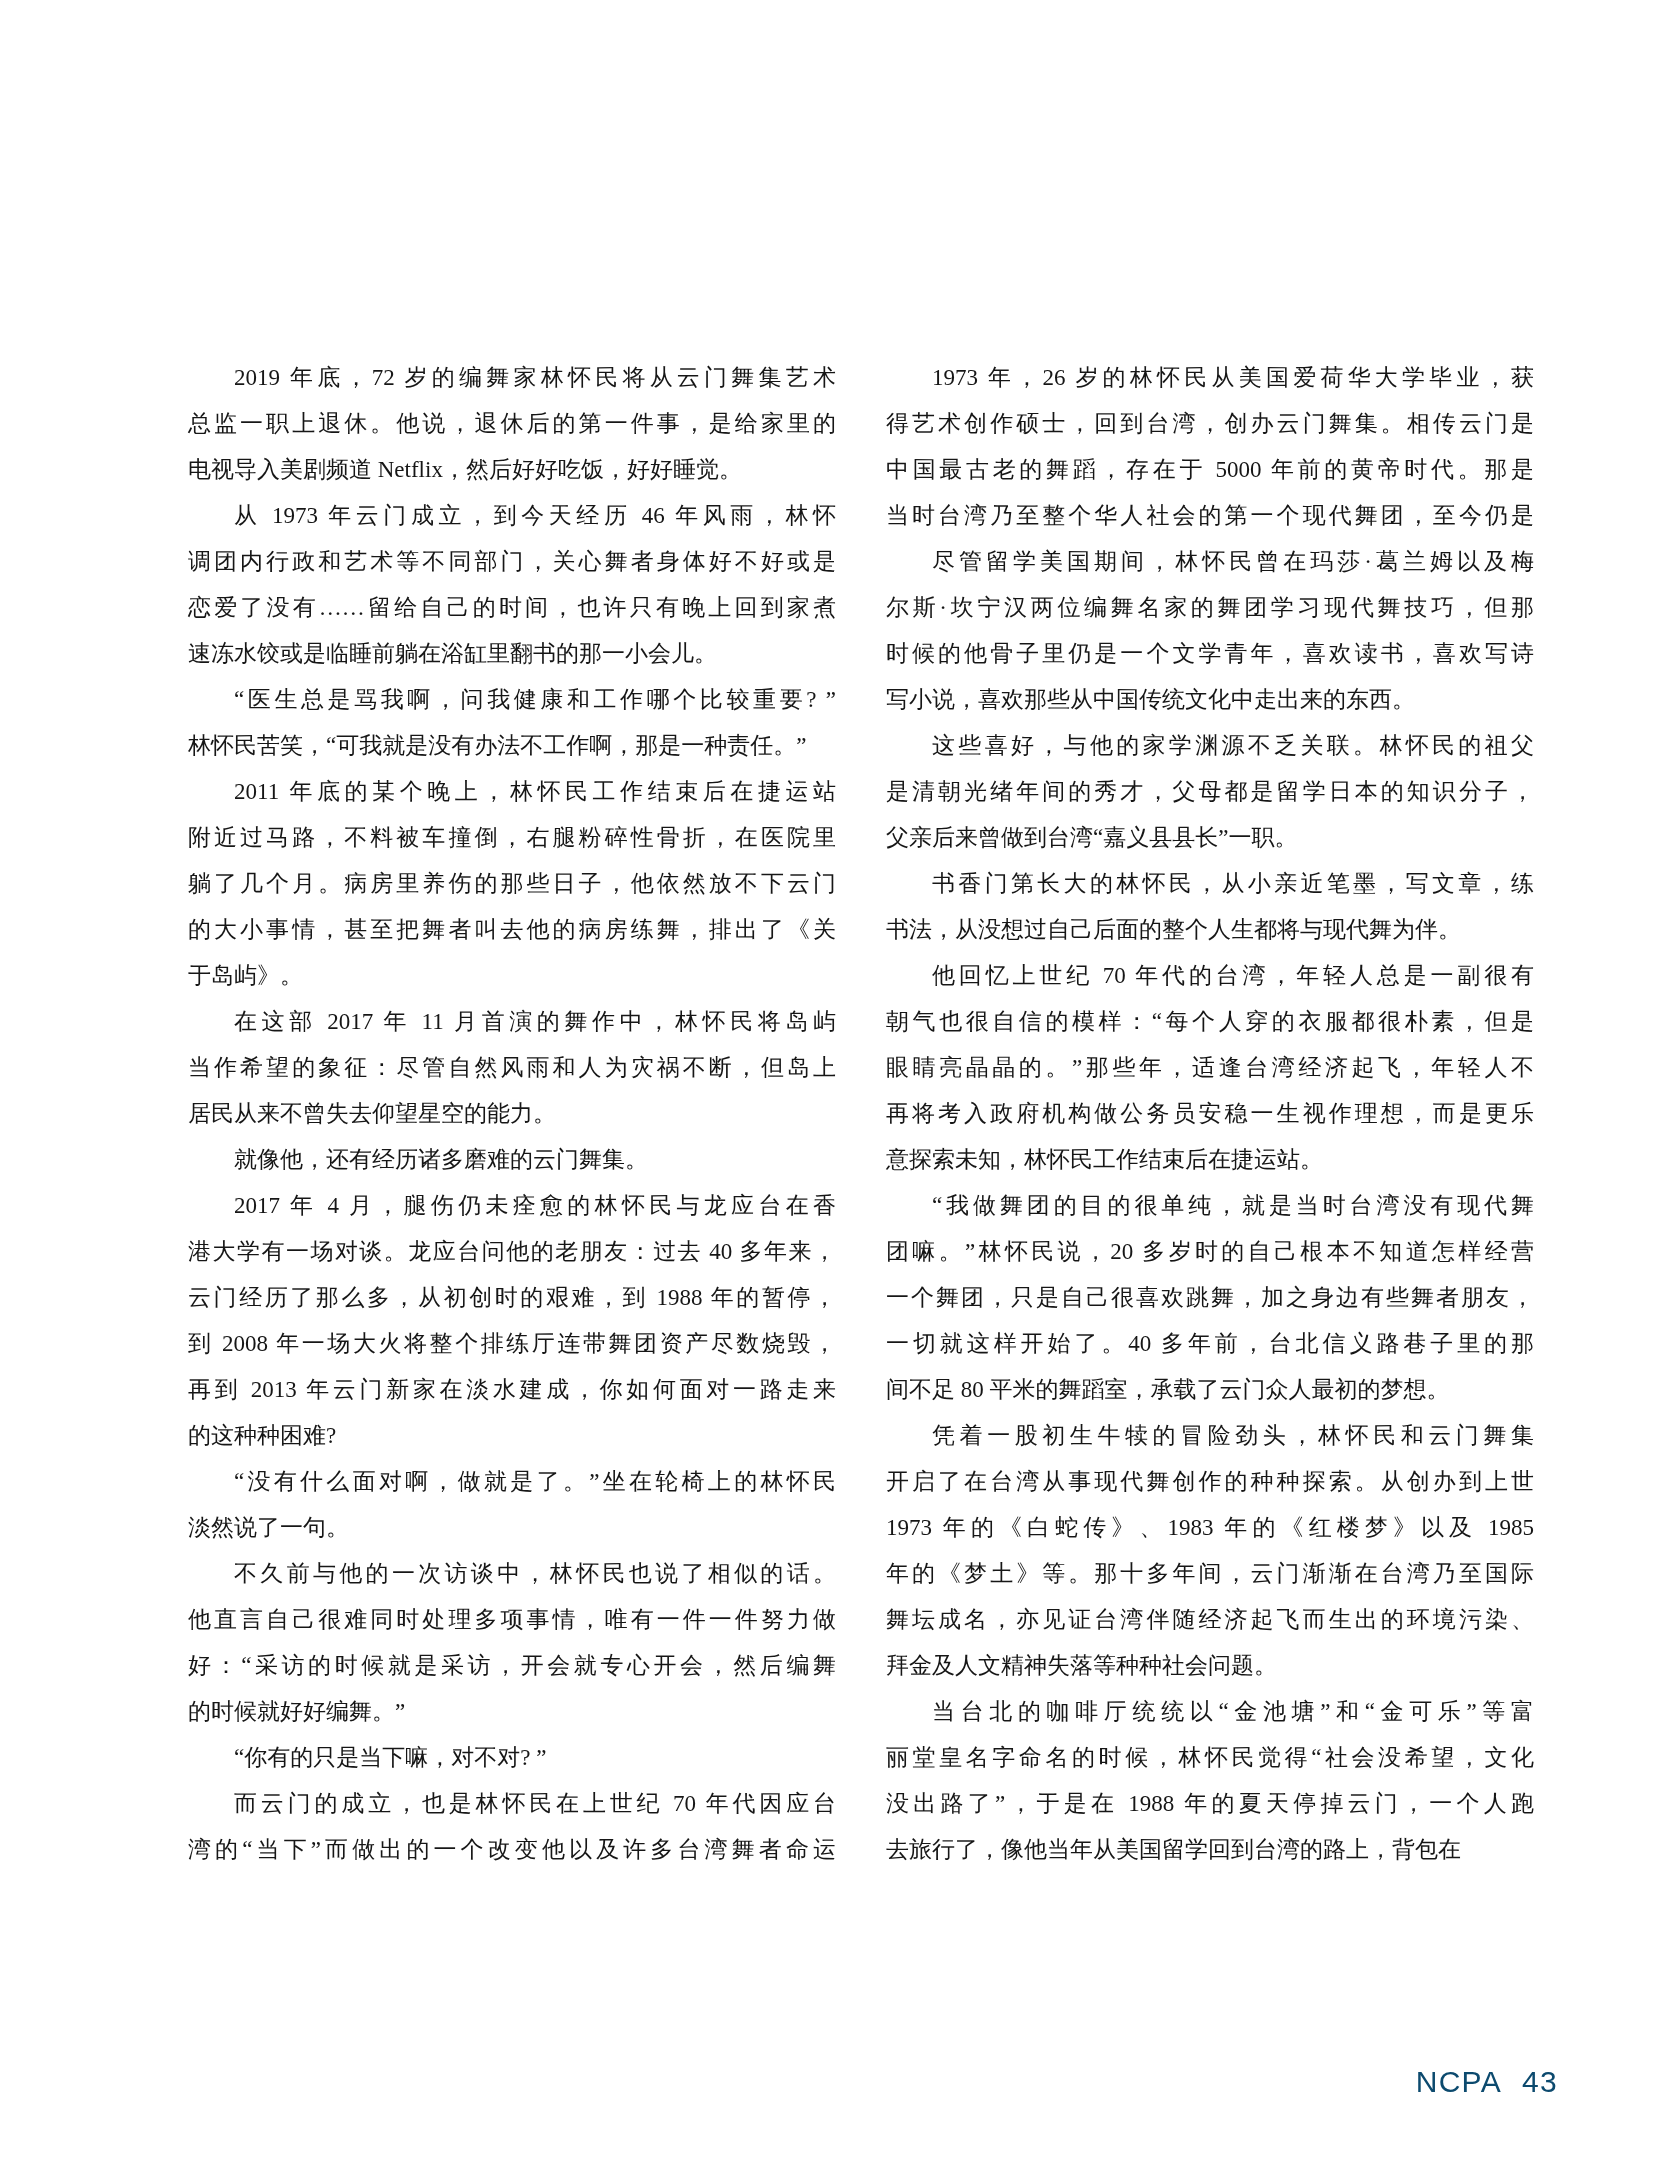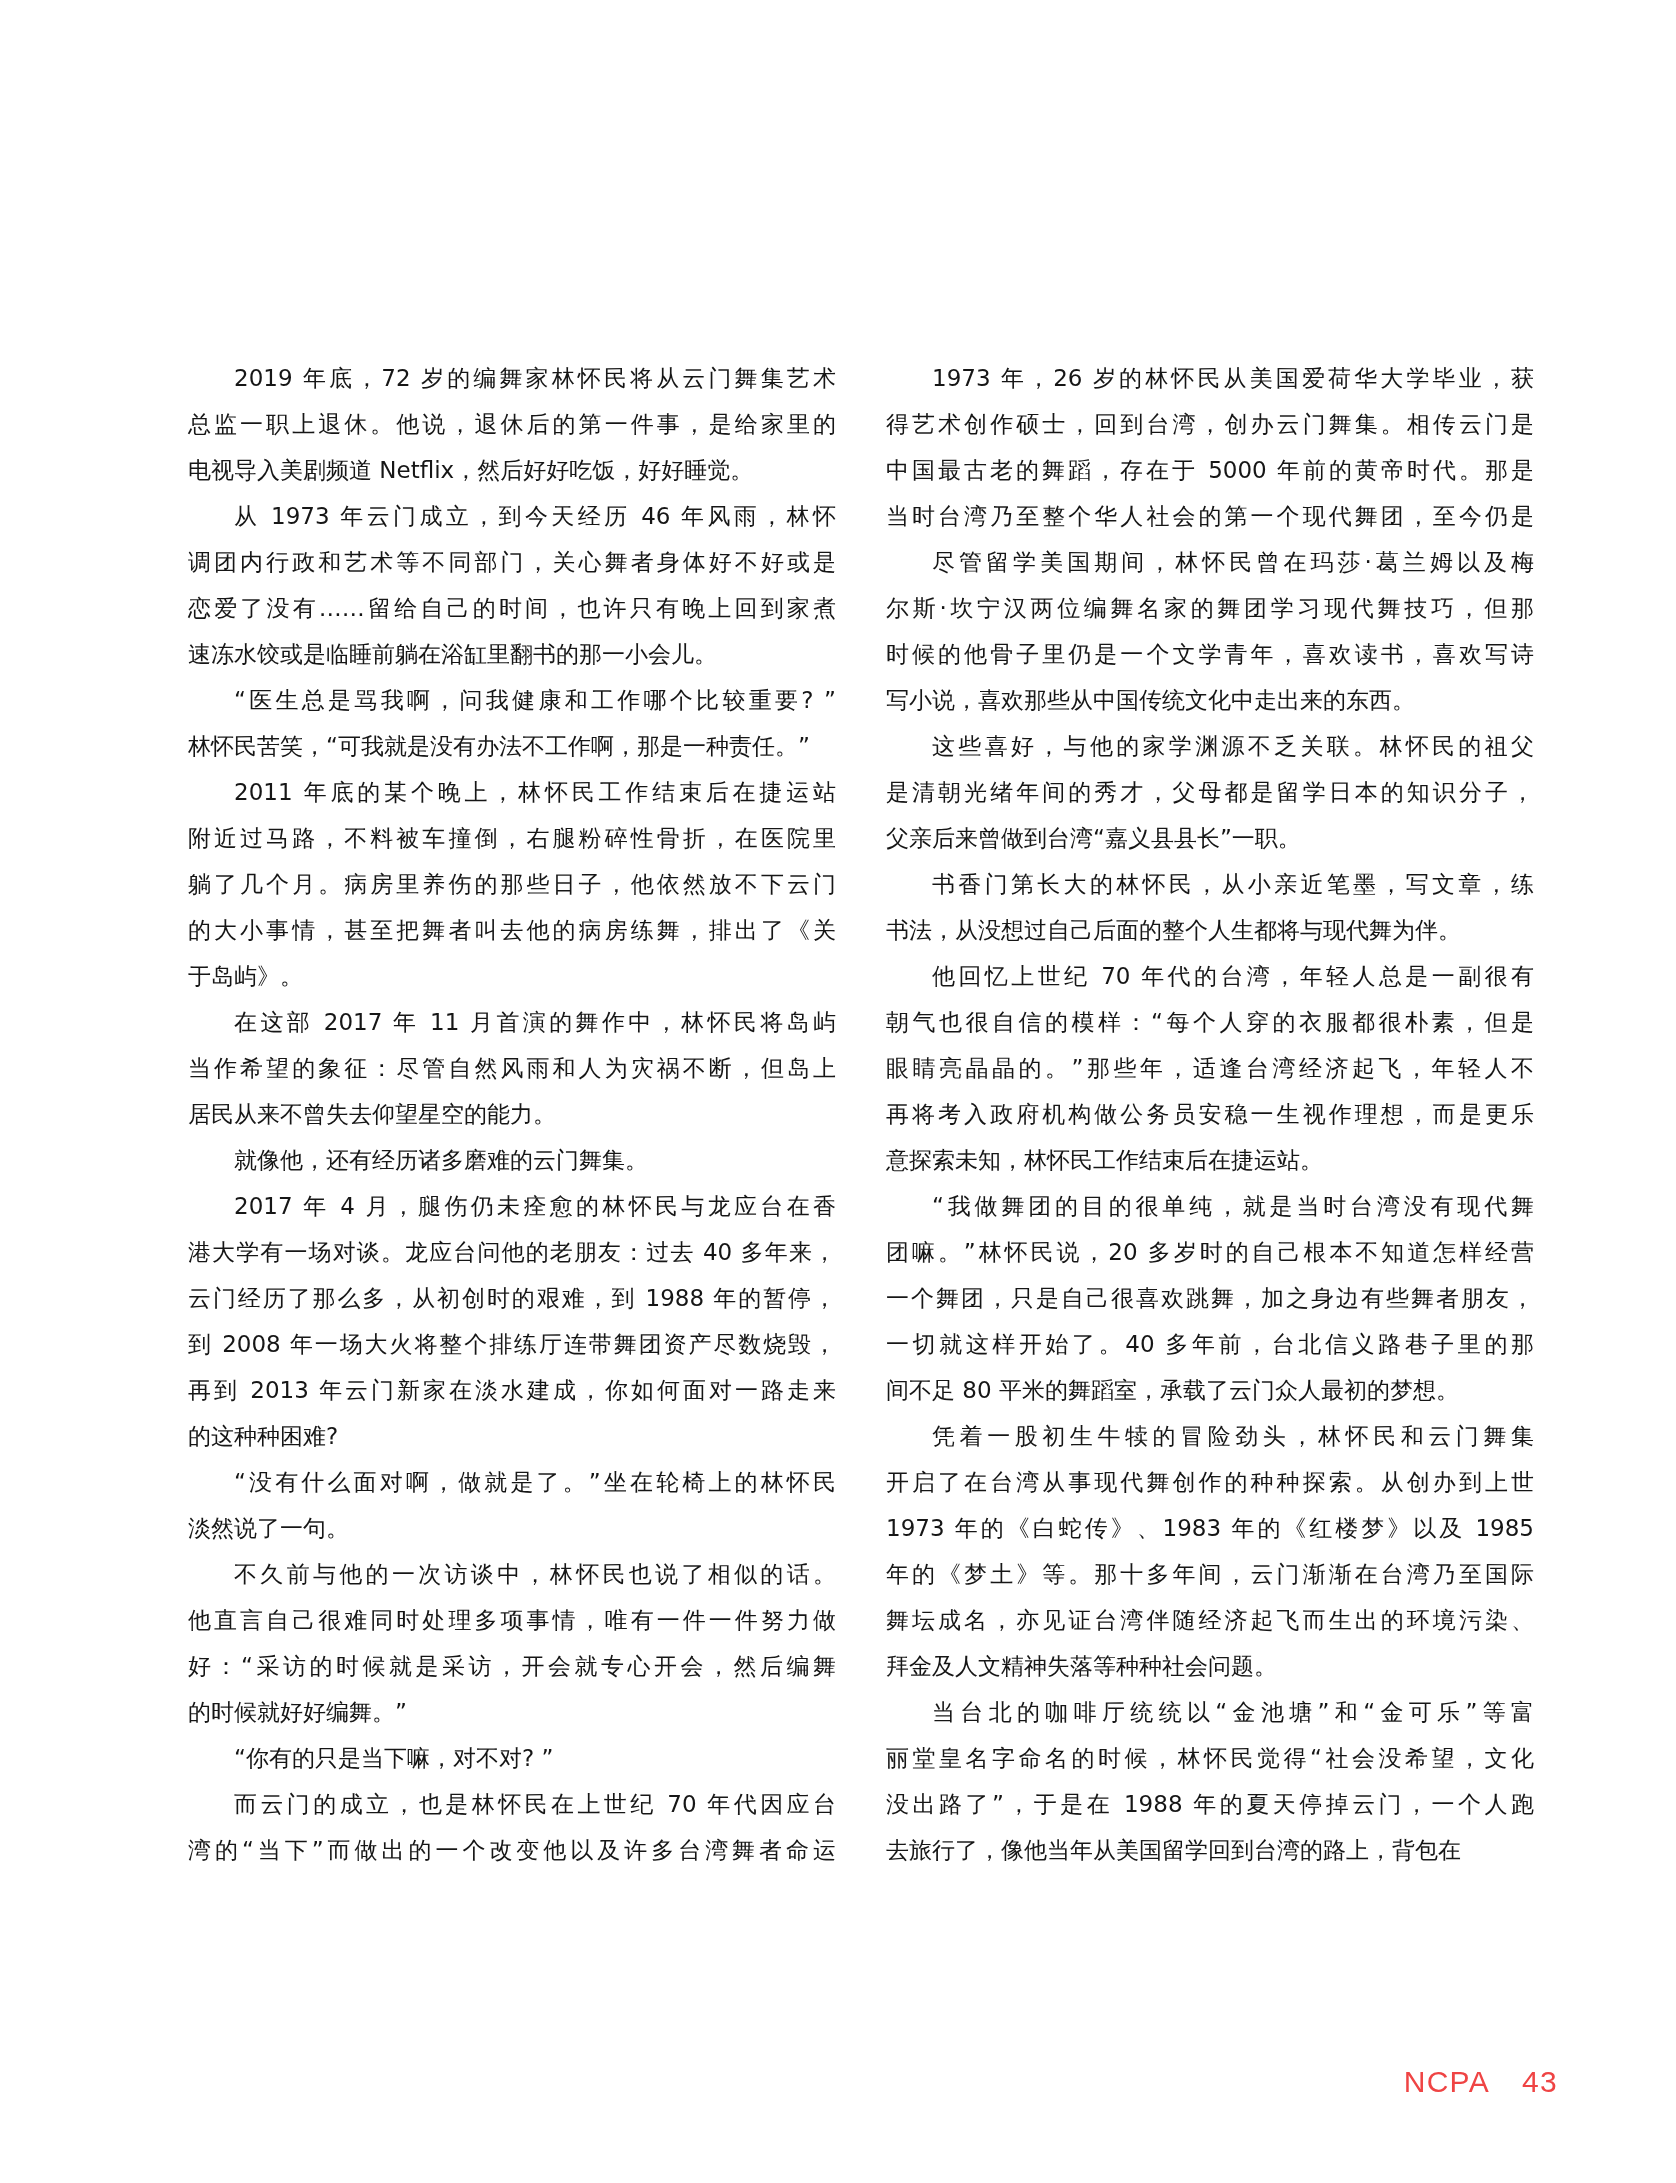--- a/index.html
+++ b/index.html
@@ -21,20 +21,21 @@
     position: absolute;
     left: 188px;
     top: 355px;
     width: 1347px;
     display: flex;
     gap: 50px;
   }
   .column {
     width: 648px;
     flex: 0 0 648px;
+    font-family: Liberation Serif, serif;
   }
   .line {
     height: 46px;
     line-height: 46px;
     font-size: 23px;
     text-align: justify;
     text-align-last: justify;
     overflow: visible;
   }
   .line.first {
@@ -42,24 +43,24 @@
   }
   .line.last {
     text-align-last: left;
   }
   .footer {
     position: absolute;
     top: 2065px;
     right: 118px;
     display: flex;
     align-items: baseline;
-    gap: 32px;
+    gap: 20px;
     font-size: 30px;
     letter-spacing: 1.3px;
-    color: #ef4444;
+    color: #0c4a6e;
     font-family: "Liberation Sans", "DejaVu Sans", sans-serif;
   }
 </style>
 </head>
 <body>
 
 <div class="page">
   <div class="columns">
     <div class="column">
         <div class="line first">2019 年底，72 岁的编舞家林怀民将从云门舞集艺术</div>

